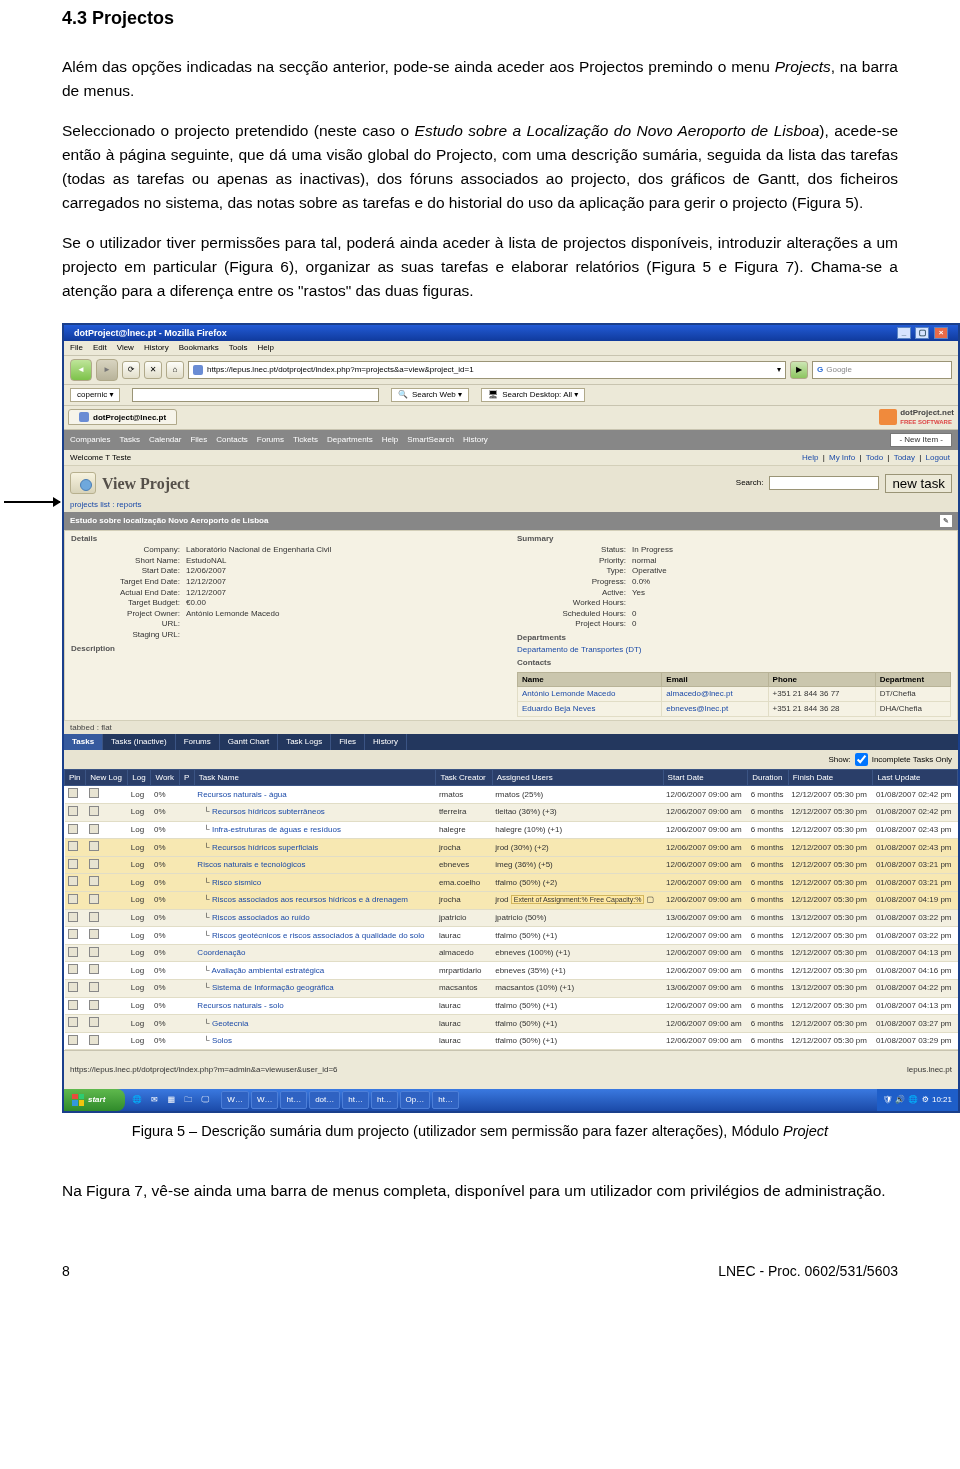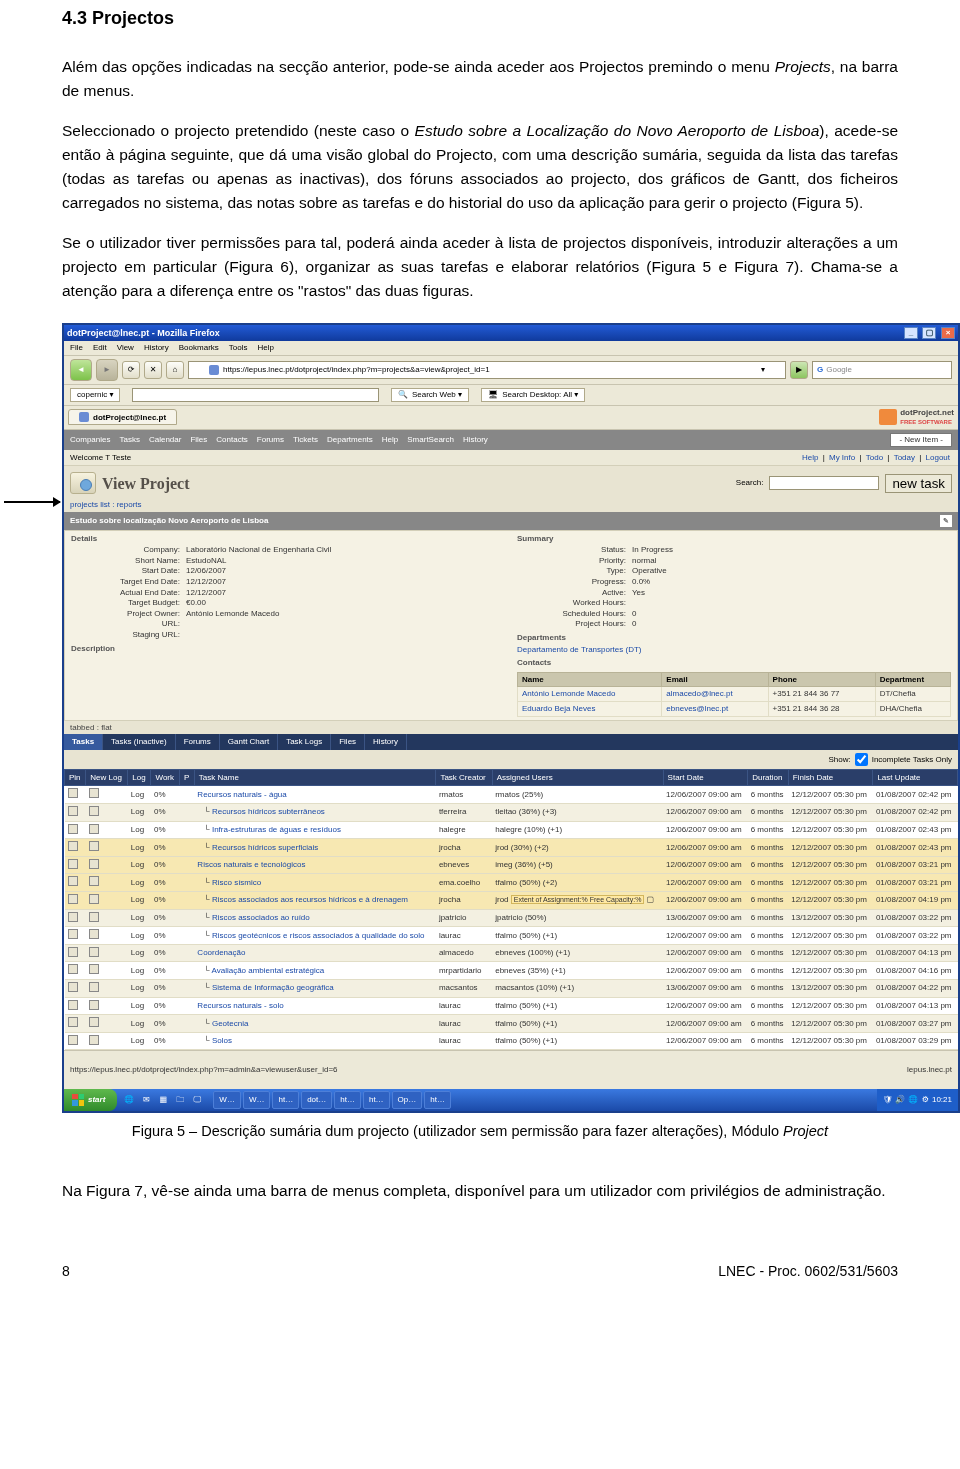--- a/index.html
+++ b/index.html
@@ -7,28 +7,28 @@
   .section-heading { font-size:18px; font-weight:bold; margin-top:8px; margin-bottom:26px; }
   .body-para { text-align:justify; line-height:1.55; margin-bottom:16px; }
   .italic { font-style:italic; }
 
   
   .shot-wrap { position:relative; margin:20px -62px 8px -62px; display:flex; }
   .arrow-col { width:62px; position:relative; }
   .arrow { position:absolute; top:178px; left:4px; width:56px; height:2px; background:#000; }
   .arrow::after { content:""; position:absolute; right:-1px; top:-4px; border-left:8px solid #000; border-top:5px solid transparent; border-bottom:5px solid transparent; }
   .shot { flex:1; border:2px solid #1a3f8b; background:#fff; font-size:8px; line-height:1.2; font-family: Tahoma, Verdana, Arial, sans-serif; color:#000; }
-  .titlebar { background:linear-gradient(#225bd6,#103a9c); color:#fff; padding:2px 3px; display:flex; justify-content:space-between; align-items:center; font-size:9px; font-weight:bold; }
+  .titlebar { background:linear-gradient(#225bd6,#103a9c); color:#fff; padding:2px 10px; display:flex; justify-content:space-between; align-items:center; font-size:9px; font-weight:bold; }
   .winctrls span { display:inline-block; width:14px; height:12px; margin-left:2px; background:#d6e4ff; border:1px solid #5a84c4; font-size:8px; text-align:center; color:#134; }
   .winctrls span.close { background:#e86b49; color:#fff; }
   .ff-menubar { background:#ece9d8; padding:2px 6px; display:flex; gap:10px; border-bottom:1px solid #c8c4b0; }
   .ff-toolbar { background:#ece9d8; padding:3px 6px; display:flex; align-items:center; gap:4px; border-bottom:1px solid #c8c4b0; }
   .ff-btn { display:inline-flex; align-items:center; justify-content:center; width:18px; height:18px; border:1px solid #b0a98a; border-radius:3px; background:linear-gradient(#fdfdf9,#e2deca); }
   .ff-btn.nav { width:22px; height:22px; border-radius:4px; background:linear-gradient(#bfe59a,#7dc24a); color:#fff; font-weight:bold; }
-  .ff-url { flex:1; display:flex; align-items:center; gap:4px; background:#fff; border:1px solid #9a9476; padding:1px 20px; height:18px; }
+  .ff-url { flex:1; display:flex; align-items:center; gap:4px; background:#fff; border:1px solid #9a9476; padding:1px 4px; height:18px; }
   .ff-url .favicon { width:10px; height:10px; background:#6a8cd4; border-radius:2px; }
   .ff-gsearch { width:140px; display:flex; align-items:center; gap:3px; background:#fff; border:1px solid #9a9476; padding:1px 4px; height:18px; }
   .ff-toolbar2 { background:#ece9d8; padding:3px 6px; display:flex; align-items:center; gap:12px; border-bottom:1px solid #c8c4b0; }
   .ff-drop { display:inline-flex; align-items:center; gap:4px; padding:1px 6px; border:1px solid #b0a98a; background:#fff; }
   .ff-tab { background:#ece9d8; padding:2px 4px; border-bottom:1px solid #c8c4b0; display:flex; align-items:center; justify-content:space-between; }
   .ff-tab .t { display:inline-flex; align-items:center; gap:4px; background:#f6f4ea; border:1px solid #b0a98a; padding:2px 10px; border-radius:3px 3px 0 0; font-weight:bold;justify-content:center; }
   .dp-logo { display:flex; align-items:center; gap:3px; font-weight:bold; color:#444;justify-content:center; }
   .dp-logo .ico { width:18px; height:16px; background:#f08a3c; border-radius:2px; }
 
   .dp-menubar { background:#878787; color:#fff; padding:3px 6px; display:flex; gap:9px; align-items:center; }
@@ -78,21 +78,21 @@
   .task-table tbody tr:nth-child(odd) { background:#ffffff; }
   .task-table tbody tr.hl { background:#f7e8b2; }
   .taskname { color:#1b4aa8; }
   .red { color:#c02020; }
   .ico-cell { display:inline-block; width:10px; height:10px; border:1px solid #888; background:#e8e4d2; margin-right:1px; }
   .ext-label { background:#ffe9a3; border:1px solid #d2b65d; padding:0 2px; font-size:7px; }
 
   .statusbar { background:#ece9d8; border-top:1px solid #c8c4b0; padding:14px 6px; display:flex; justify-content:space-between; color:#333; }
 
   .taskbar { background:linear-gradient(#3a79e0,#1b4aa8); display:flex; align-items:center; padding:0; height:22px; color:#fff; }
-  .startbtn { background:linear-gradient(#5fb94d,#2f8a2a); padding:0 12px 0 8px; height:100%; display:flex; align-items:center; gap:4px; font-style:italic; font-weight:bold; border-radius:0 8px 8px 0; }
+  .startbtn { background:linear-gradient(#5fb94d,#2f8a2a); padding:0 20px 0 8px; height:100%; display:flex; align-items:center; gap:4px; font-style:italic; font-weight:bold; border-radius:0 8px 8px 0; }
   .startbtn .winico { width:12px; height:12px; display:grid; grid-template-columns:1fr 1fr; grid-template-rows:1fr 1fr; gap:1px; }
   .startbtn .winico span:nth-child(1){background:#e74c3c;} .startbtn .winico span:nth-child(2){background:#2ecc71;}
   .startbtn .winico span:nth-child(3){background:#3498db;} .startbtn .winico span:nth-child(4){background:#f1c40f;}
   .tblauncher { display:flex; gap:1px; padding:0 4px; }
   .tblauncher span, .tbapps span { display:inline-flex; align-items:center; justify-content:center; min-width:16px; height:18px; font-size:8px; }
   .tbapps { display:flex; gap:2px; margin-left:4px; flex:1; overflow:hidden; }
   .tbapps span { background:#2f62c2; border:1px solid #4d7fd8; padding:0 5px; border-radius:2px; max-width:42px; overflow:hidden; text-overflow:ellipsis; white-space:nowrap; }
   .tray { background:#1e5ec9; height:100%; display:flex; align-items:center; padding:0 6px; gap:3px; }
 
   .caption { text-align:center; font-size:14.5px; margin:10px 0 40px 0; }

